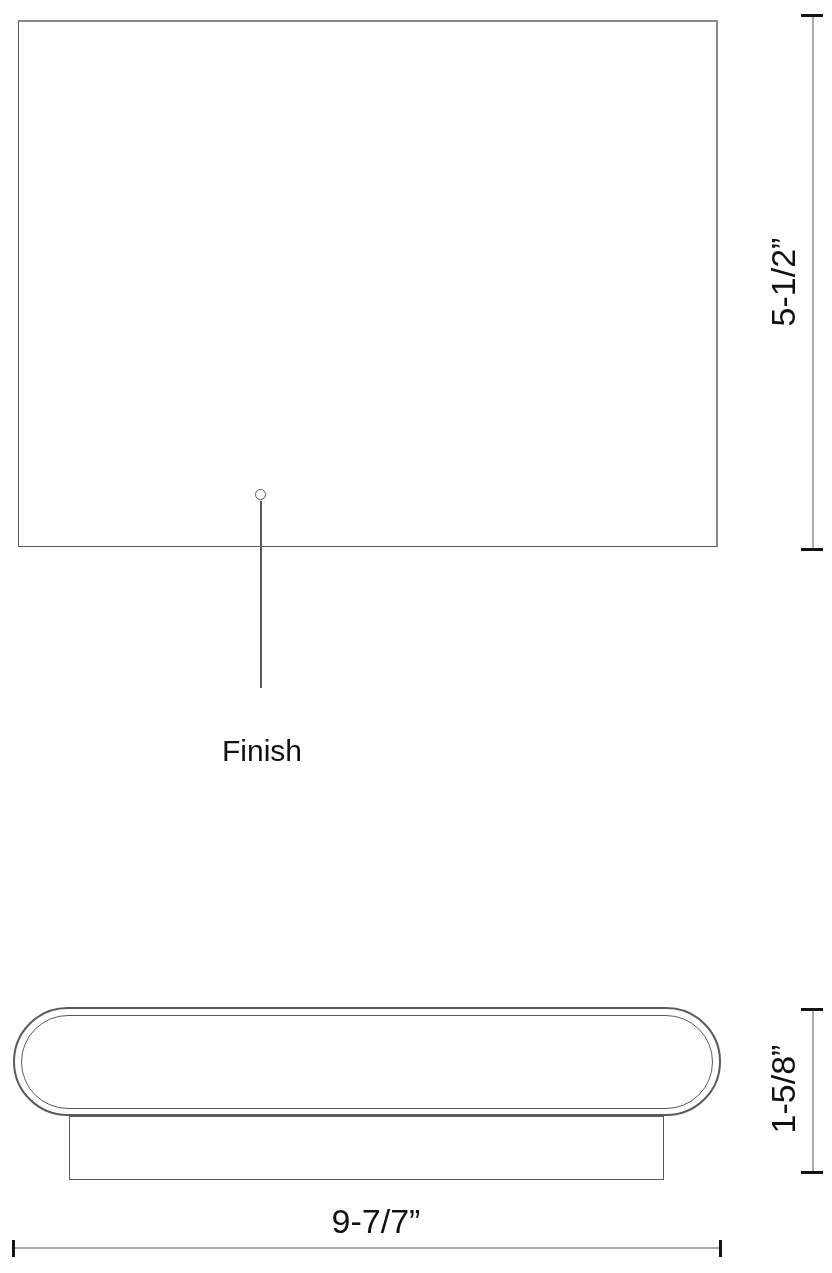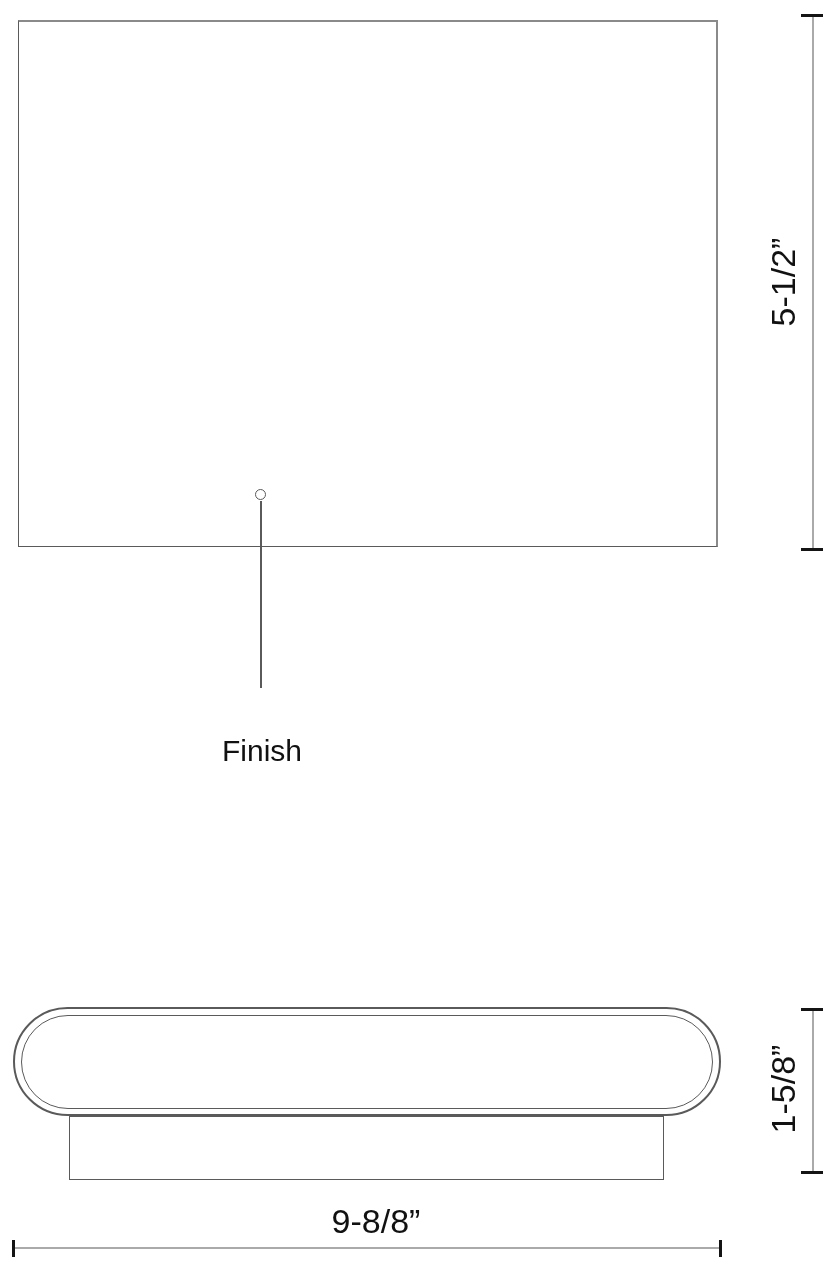--- a/index.html
+++ b/index.html
@@ -126,17 +126,17 @@
       <div class="abs dim-line-v bottom-dim-line-v"></div>
       <div class="abs tick-h bottom-tick-top"></div>
       <div class="abs tick-h bottom-tick-bottom"></div>
       <div class="abs dim-label rot bottom-depth-label">1-5/8”</div>
     </div>
 
     <div>
       <div class="abs dim-line-h width-dim-line"></div>
       <div class="abs tick-v width-tick-left"></div>
       <div class="abs tick-v width-tick-right"></div>
-      <div class="abs dim-label width-dim-label">9-8/8”</div>
+      <div class="abs dim-label width-dim-label">9-7/7”</div>
     </div>
   </div>
 
 </div>
 
 </body></html>

